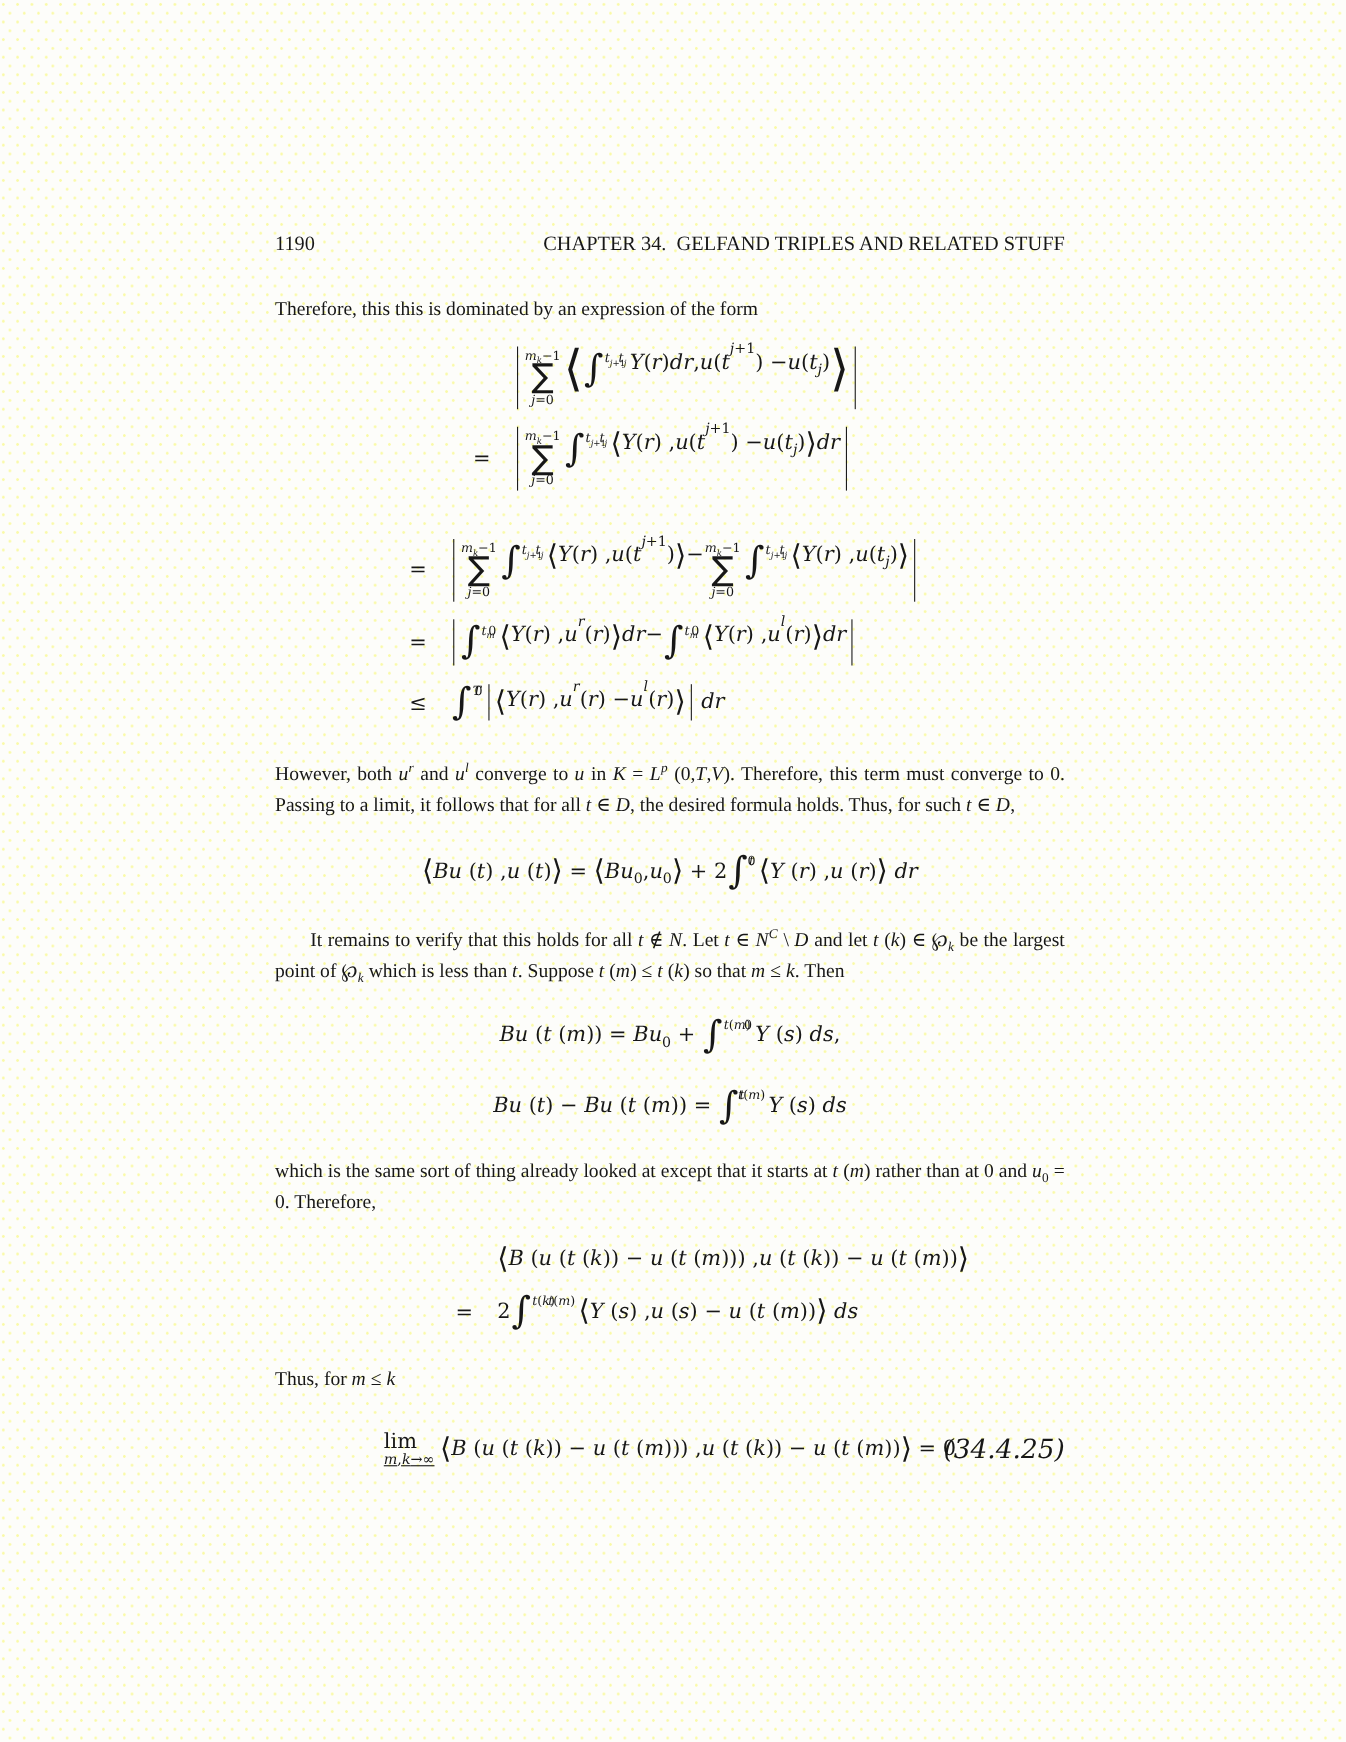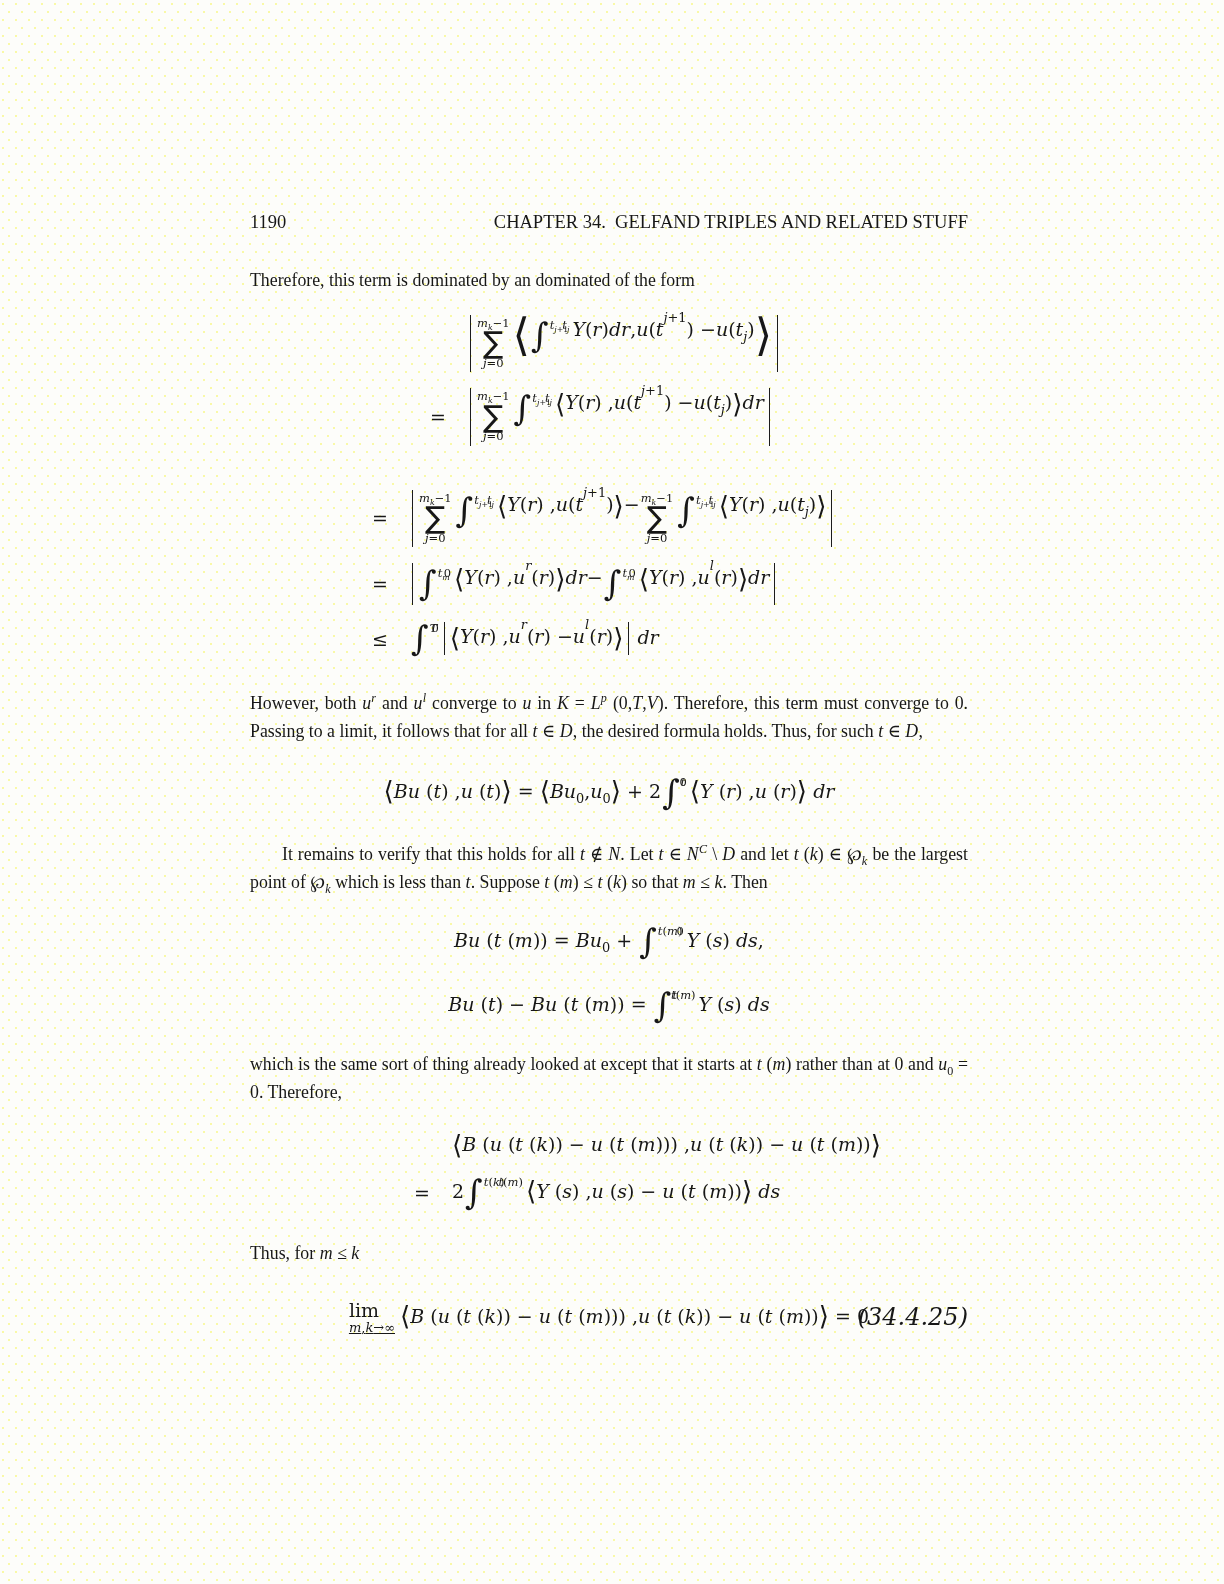--- a/index.html
+++ b/index.html
@@ -86,21 +86,21 @@
 </head>
 <body>
 
 <div class="page">
 
   <div class="pagehead">
     <span>1190</span>
     <span>CHAPTER 34.&nbsp; GELFAND TRIPLES AND RELATED STUFF</span>
   </div>
 
-  <p class="para mt1">Therefore, this term is dominated by an dominated of the form</p>
+  <p class="para mt1">Therefore, this this is dominated by an expression of the form</p>
 
   <div class="eqgrid plA math">
     <span class="rel"></span>
     <span><span class="abs"><span class="sum">
             <span class="lm"><i>m<sub>k</sub></i>−1</span>
             <span class="sy">∑</span>
             <span class="lm"><i>j</i>=0</span>
           </span><span class="br2">⟨</span><span class="int">
             <span class="isy">∫</span>
             <span class="lims">

